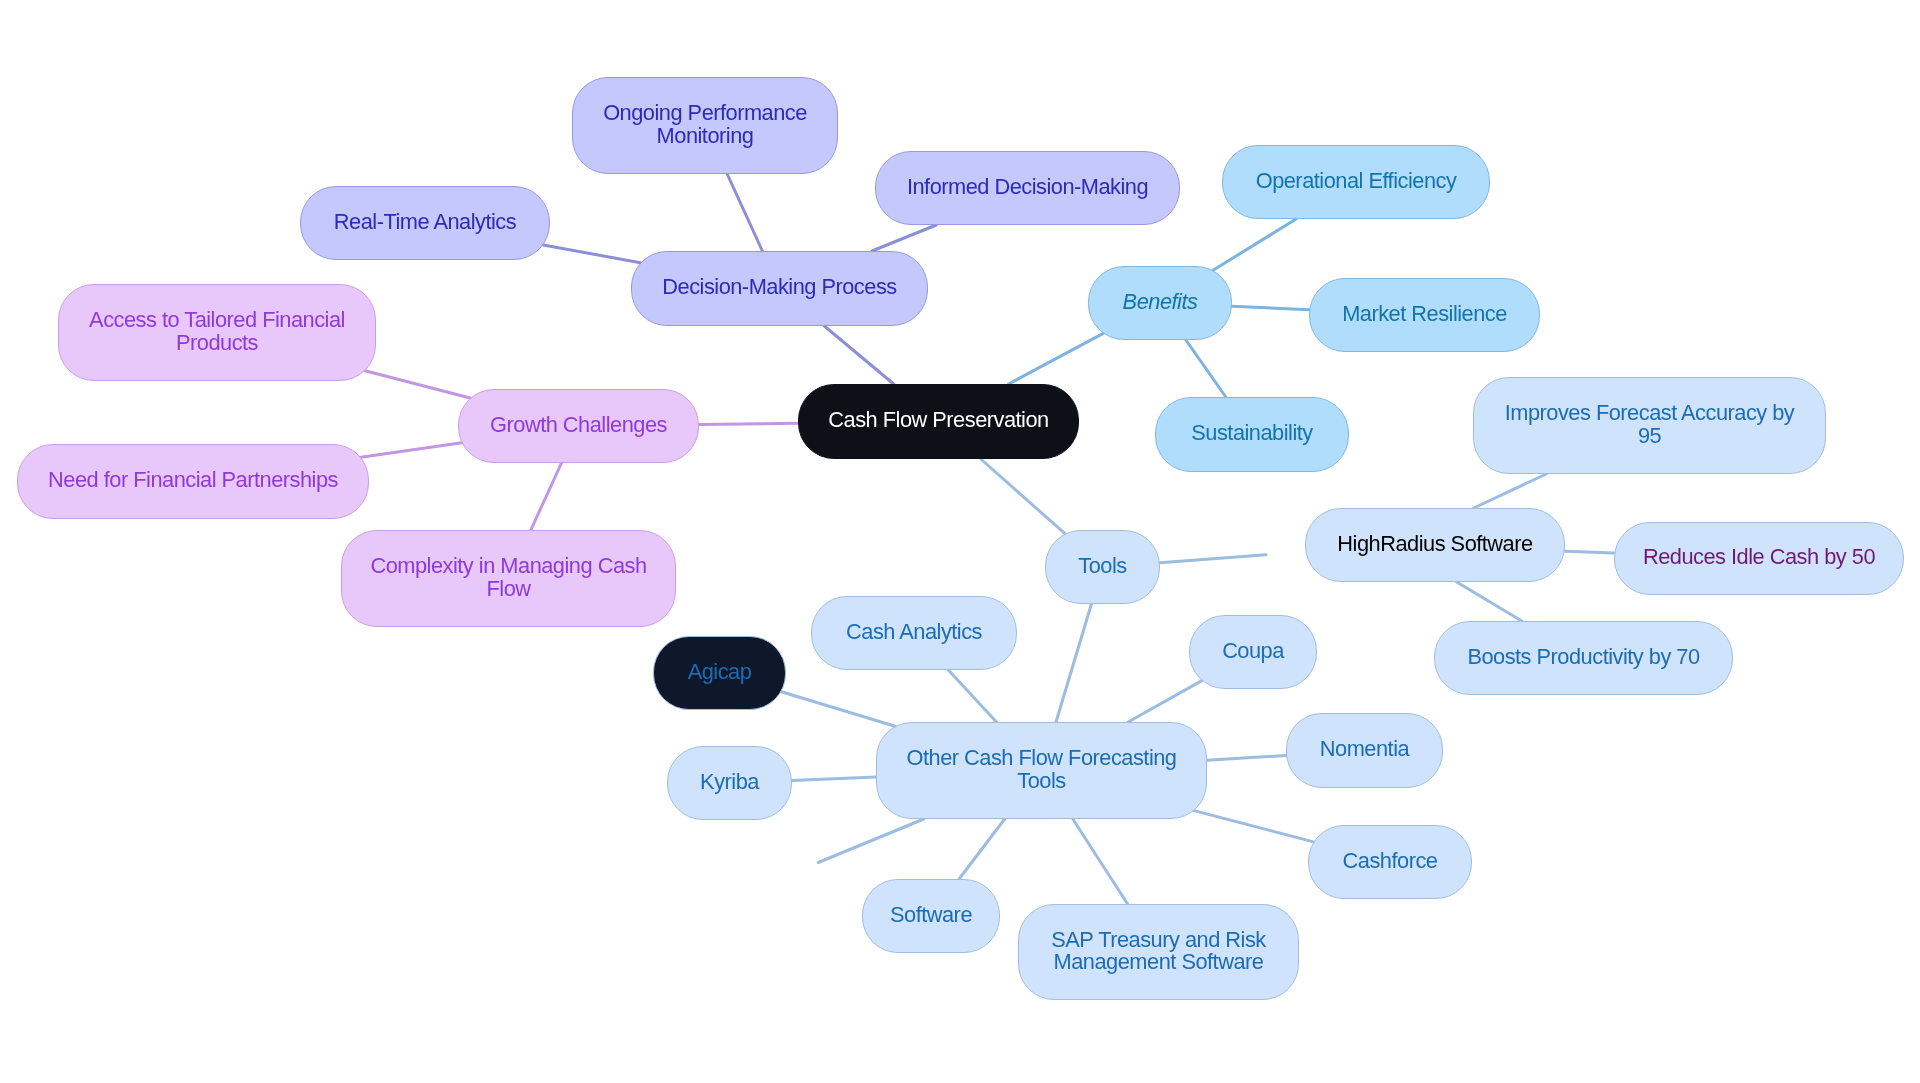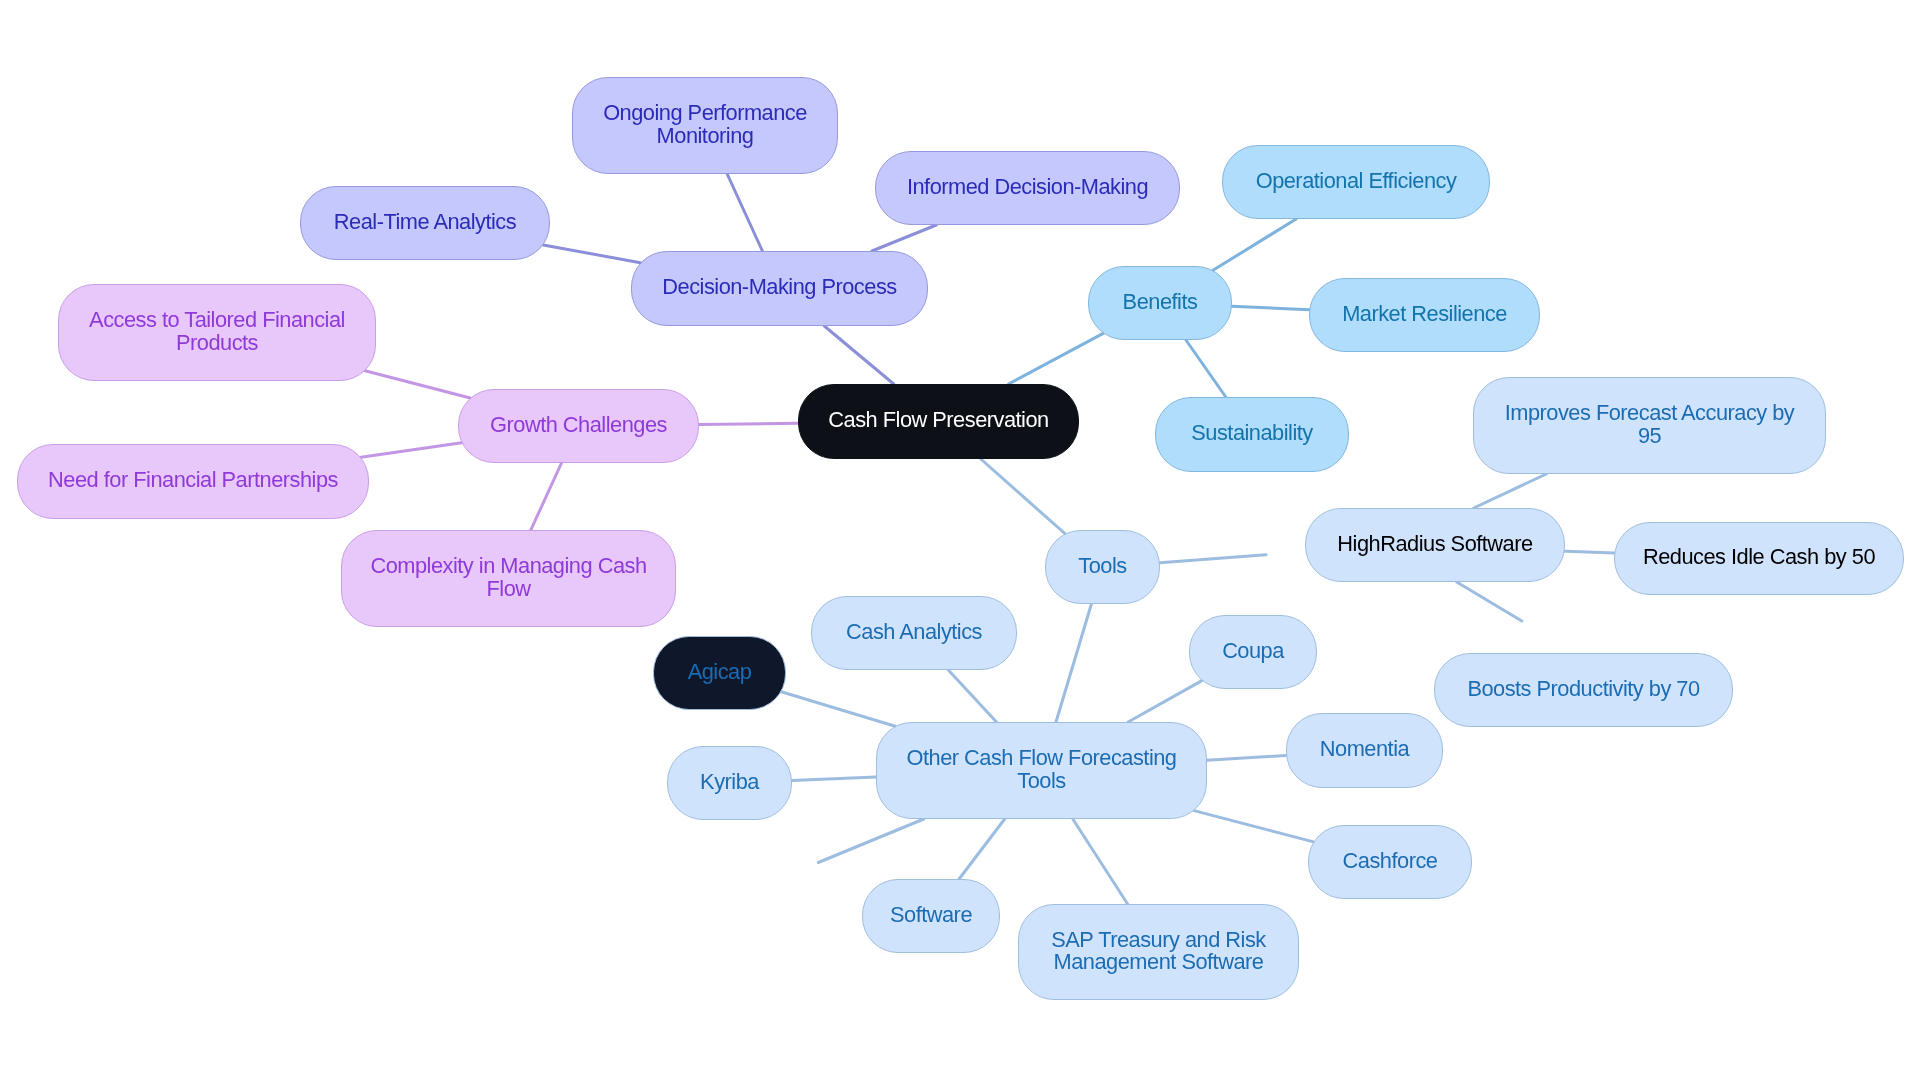--- a/index.html
+++ b/index.html
@@ -82,21 +82,21 @@
         <span class="mm-node-label">Access to Tailored Financial
 Products</span>
       </div>
       <div class="mm-node" style="left: 17px; top: 444px; width: 352px; height: 75px; border-radius: 36px; background: rgb(232, 199, 251); border-color: rgb(201, 158, 231); border-width: 1.4px; color: rgb(142, 58, 216);">
         <span class="mm-node-label">Need for Financial Partnerships</span>
       </div>
       <div class="mm-node" style="left: 341px; top: 530px; width: 335px; height: 97px; border-radius: 36px; background: rgb(232, 199, 251); border-color: rgb(201, 158, 231); border-width: 1.4px; color: rgb(142, 58, 216);">
         <span class="mm-node-label">Complexity in Managing Cash
 Flow</span>
       </div>
-      <div class="mm-node" style="left: 1088px; top: 266px; width: 144px; height: 74px; border-radius: 36px; background: rgb(177, 221, 253); border-color: rgb(130, 183, 223); border-width: 1.4px; color: rgb(19, 116, 172);">
+      <div class="mm-node" style="left: 1088px; top: 266px; width: 144px; height: 74px; border-radius: 36px; background: rgb(177, 221, 253); border-color: rgb(130, 183, 223); border-width: 1.4px; color: rgb(19, 116, 172); font-style: italic;">
         <span class="mm-node-label">Benefits</span>
       </div>
       <div class="mm-node" style="left: 1222px; top: 145px; width: 268px; height: 74px; border-radius: 36px; background: rgb(177, 221, 253); border-color: rgb(130, 183, 223); border-width: 1.4px; color: rgb(19, 116, 172);">
         <span class="mm-node-label">Operational Efficiency</span>
       </div>
       <div class="mm-node" style="left: 1309px; top: 278px; width: 231px; height: 74px; border-radius: 36px; background: rgb(177, 221, 253); border-color: rgb(130, 183, 223); border-width: 1.4px; color: rgb(19, 116, 172);">
         <span class="mm-node-label">Market Resilience</span>
       </div>
       <div class="mm-node" style="left: 1155px; top: 397px; width: 194px; height: 75px; border-radius: 36px; background: rgb(177, 221, 253); border-color: rgb(130, 183, 223); border-width: 1.4px; color: rgb(19, 116, 172);">
         <span class="mm-node-label">Sustainability</span>
@@ -104,24 +104,24 @@
       <div class="mm-node" style="left: 1045px; top: 530px; width: 115px; height: 74px; border-radius: 36px; background: rgb(208, 227, 253); border-color: rgb(159, 190, 223); border-width: 1.4px; color: rgb(27, 108, 179);">
         <span class="mm-node-label">Tools</span>
       </div>
       <div class="mm-node" style="left: 1305px; top: 508px; width: 260px; height: 74px; border-radius: 36px; background: rgb(208, 227, 253); border-color: rgb(159, 190, 223); border-width: 1.4px; color: #000000;">
         <span class="mm-node-label">HighRadius Software</span>
       </div>
       <div class="mm-node" style="left: 1473px; top: 377px; width: 353px; height: 97px; border-radius: 36px; background: rgb(208, 227, 253); border-color: rgb(159, 190, 223); border-width: 1.4px; color: rgb(27, 108, 179);">
         <span class="mm-node-label">Improves Forecast Accuracy by
 95</span>
       </div>
-      <div class="mm-node" style="left: 1614px; top: 522px; width: 290px; height: 73px; border-radius: 36px; background: rgb(208, 227, 253); border-color: rgb(159, 190, 223); border-width: 1.4px; color: #000000;">
+      <div class="mm-node" style="left: 1614px; top: 522px; width: 290px; height: 73px; border-radius: 36px; background: rgb(208, 227, 253); border-color: rgb(159, 190, 223); border-width: 1.4px; color: #701a75;">
         <span class="mm-node-label">Reduces Idle Cash by 50</span>
       </div>
-      <div class="mm-node" style="left: 1434px; top: 621px; width: 299px; height: 74px; border-radius: 36px; background: rgb(208, 227, 253); border-color: rgb(159, 190, 223); border-width: 1.4px; color: rgb(27, 108, 179); margin-top: 32px;">
+      <div class="mm-node" style="left: 1434px; top: 621px; width: 299px; height: 74px; border-radius: 36px; background: rgb(208, 227, 253); border-color: rgb(159, 190, 223); border-width: 1.4px; color: rgb(27, 108, 179);">
         <span class="mm-node-label">Boosts Productivity by 70</span>
       </div>
       <div class="mm-node" style="left: 876px; top: 722px; width: 331px; height: 97px; border-radius: 36px; background: rgb(208, 227, 253); border-color: rgb(159, 190, 223); border-width: 1.4px; color: rgb(27, 108, 179);">
         <span class="mm-node-label">Other Cash Flow Forecasting
 Tools</span>
       </div>
       <div class="mm-node" style="left: 811px; top: 596px; width: 206px; height: 74px; border-radius: 36px; background: rgb(208, 227, 253); border-color: rgb(159, 190, 223); border-width: 1.4px; color: rgb(27, 108, 179); align-items: center;">
         <span class="mm-node-label">Cash Analytics</span>
       </div>
       <div class="mm-node" style="left: 653px; top: 636px; width: 133px; height: 74px; border-radius: 36px; background: #0f172a; border-color: rgb(159, 190, 223); border-width: 1.4px; color: rgb(27, 108, 179);">

